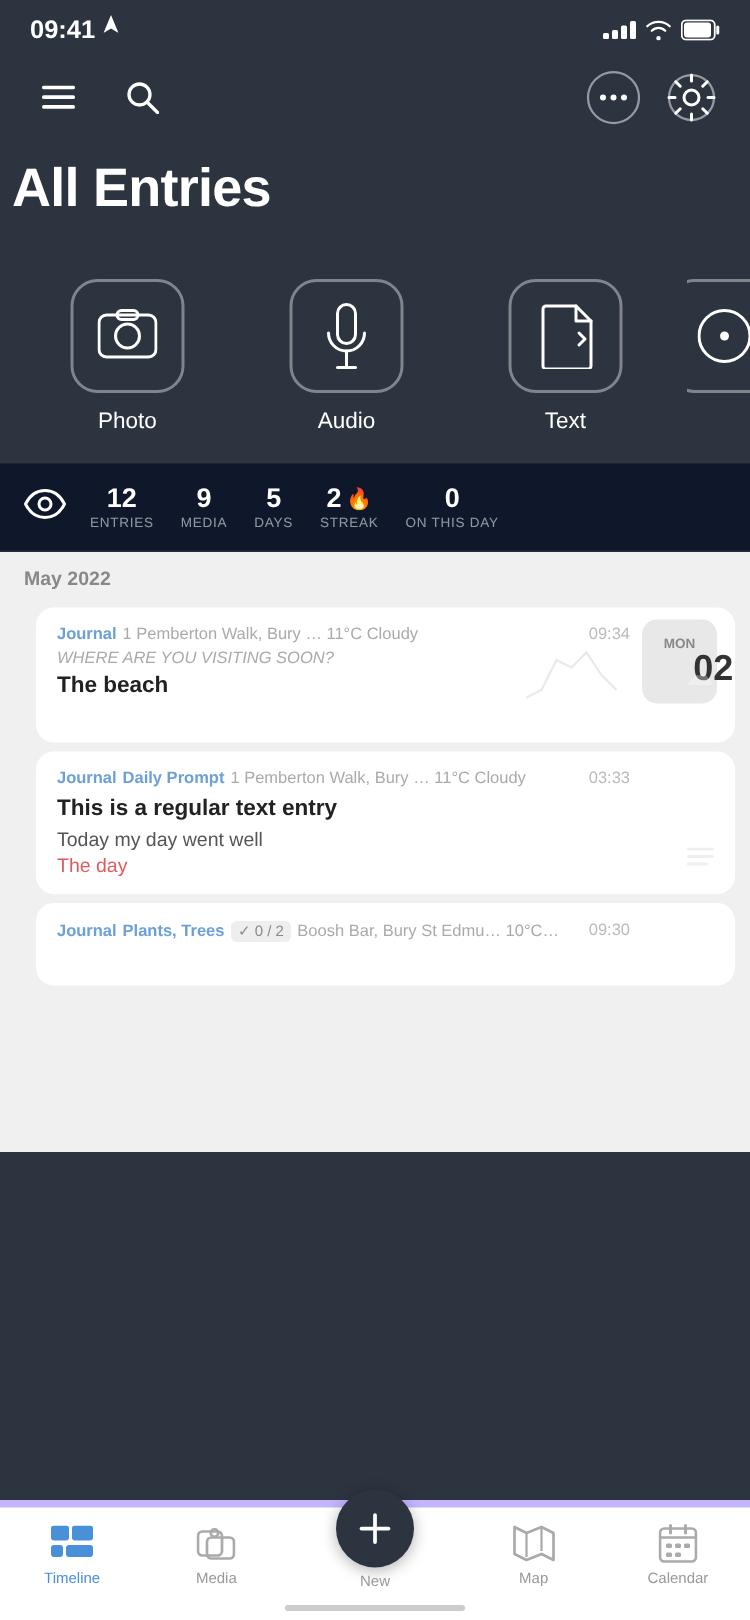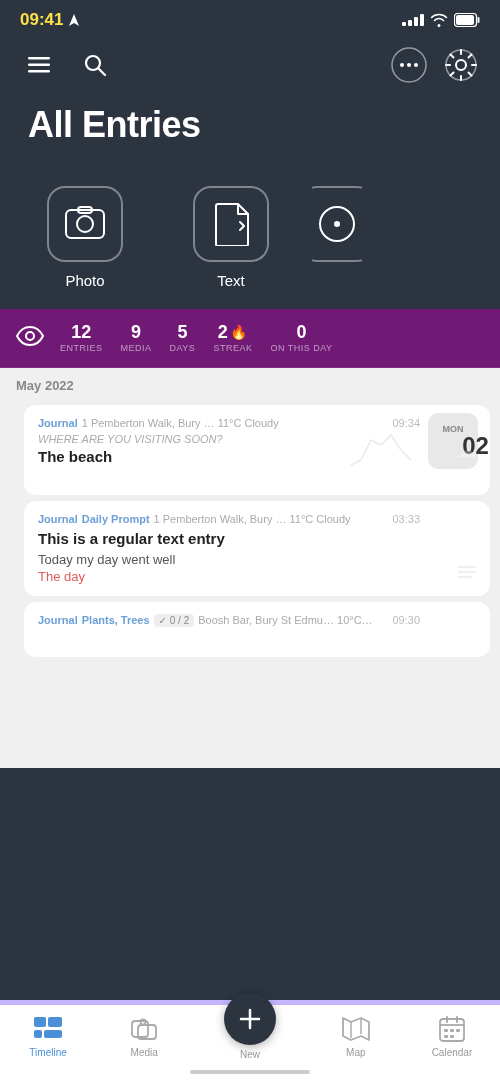--- a/index.html
+++ b/index.html
@@ -17,23 +17,23 @@
     .status-bar {
       display: flex;
       justify-content: space-between;
       align-items: center;
       padding: 10px 20px 6px;
       background: #2c3440;
     }
     .status-time {
       font-size: 17px;
       font-weight: 600;
-      color: #fde047;
-      display: flex;
-      align-items: center;
+      color: #ffffff;
+      display: flex;
+      align-items: flex-start;
       gap: 4px;
     }
     .status-icons {
       display: flex;
       align-items: center;
       gap: 6px;
     }
     .signal-bars { display: flex; align-items: flex-end; gap: 2px; }
     .signal-bar { width: 4px; background: #fff; border-radius: 1px; }
 
@@ -48,21 +48,21 @@
     .nav-left { display: flex; gap: 18px; align-items: center; }
     .nav-right { display: flex; gap: 14px; align-items: center; }
     .nav-icon {
       width: 38px; height: 38px;
       display: flex; align-items: center; justify-content: center;
       cursor: pointer;
     }
 
     
     .page-title-section {
-      padding: 10px 28px 20px;
+      padding: 10px 8px 20px;
       background: #2c3440;
     }
     .page-title {
       font-size: 36px;
       font-weight: 800;
       color: #fff;
       letter-spacing: -0.5px;
     }
 
     
@@ -102,21 +102,21 @@
     .partial-item {
       width: 50px;
       overflow: hidden;
     }
     .partial-item .quick-add-icon {
       border-radius: 18px;
     }
 
     
     .stats-row {
-      background: #701a75;
+      background: #0f172a;
       display: flex;
       align-items: center;
       padding: 14px 16px;
       border-bottom: 1px solid rgba(255,255,255,0.1);
       gap: 0;
     }
     .stats-eye {
       margin-right: 16px;
     }
     .stat-item {
@@ -412,20 +412,31 @@
       <div class="quick-add-icon">
         <svg width="40" height="36" viewBox="0 0 40 36" fill="none">
           <rect x="1" y="4" width="38" height="28" rx="5" stroke="white" stroke-width="2"></rect>
           <circle cx="20" cy="18" r="8" stroke="white" stroke-width="2"></circle>
           <rect x="13" y="1" width="14" height="6" rx="3" stroke="white" stroke-width="2" fill="none"></rect>
         </svg>
       </div>
       <span class="quick-add-label">Photo</span>
     </div>
 
+    <div class="quick-add-item">
+      <div class="quick-add-icon">
+        <svg width="28" height="44" viewBox="0 0 28 44" fill="none">
+          <rect x="8" y="1" width="12" height="26" rx="6" stroke="white" stroke-width="2"></rect>
+          <path d="M2 20c0 6.627 5.373 12 12 12s12-5.373 12-12" stroke="white" stroke-width="2" stroke-linecap="round"></path>
+          <line x1="14" y1="32" x2="14" y2="43" stroke="white" stroke-width="2" stroke-linecap="round"></line>
+          <line x1="8" y1="43" x2="20" y2="43" stroke="white" stroke-width="2" stroke-linecap="round"></line>
+        </svg>
+      </div>
+      <span class="quick-add-label">Audio</span>
+    </div>
 
     <div class="quick-add-item">
       <div class="quick-add-icon">
         <svg width="38" height="44" viewBox="0 0 38 44" fill="none">
           <path d="M6 2h20l10 10v30a2 2 0 01-2 2H6a2 2 0 01-2-2V4a2 2 0 012-2z" stroke="white" stroke-width="2" fill="none"></path>
           <path d="M26 2v10h10" stroke="white" stroke-width="2" stroke-linecap="round" stroke-linejoin="round"></path>
           <path d="M28 28l4-4-4-4" stroke="white" stroke-width="2" stroke-linecap="round" stroke-linejoin="round"></path>
         </svg>
       </div>
       <span class="quick-add-label">Text</span>

